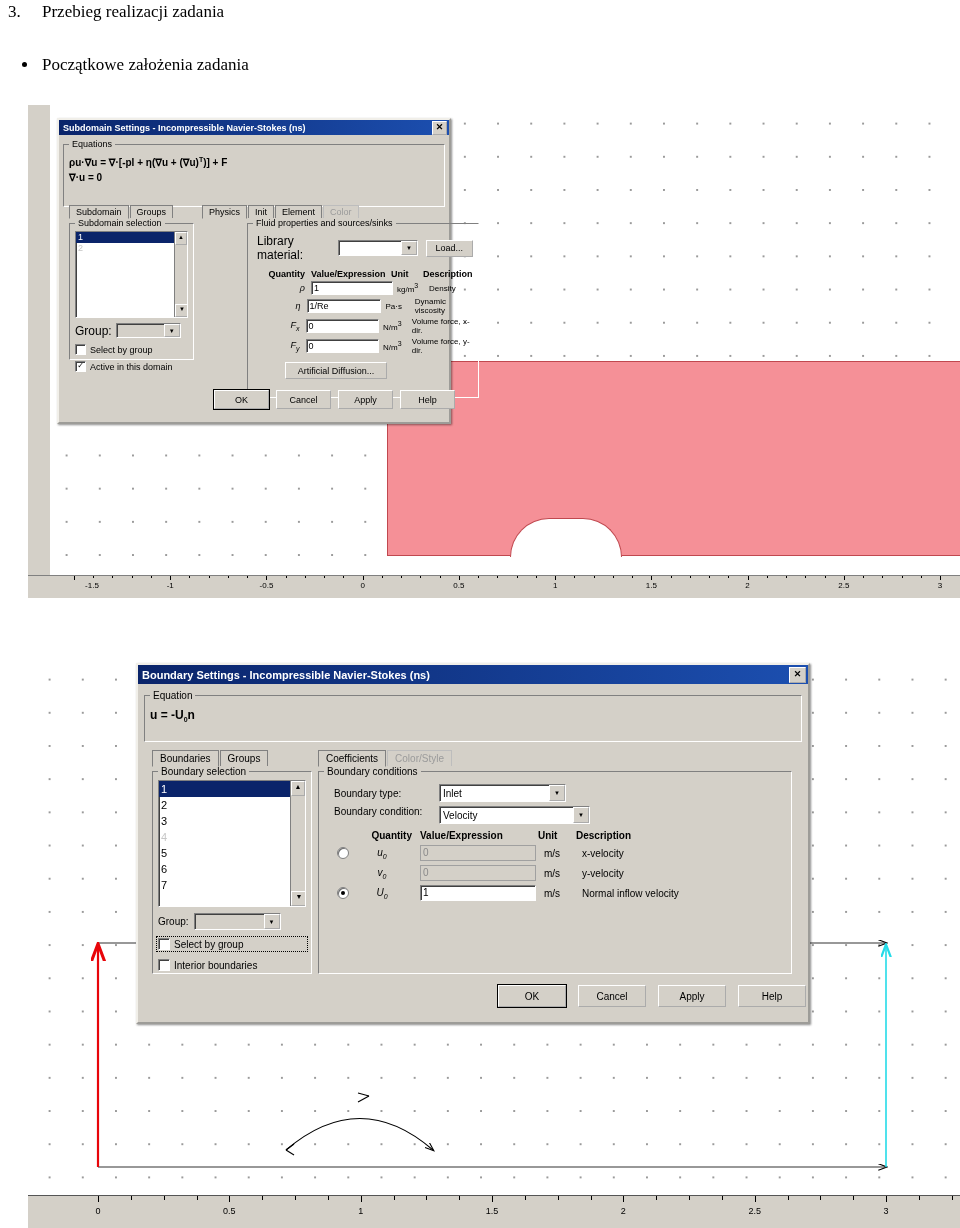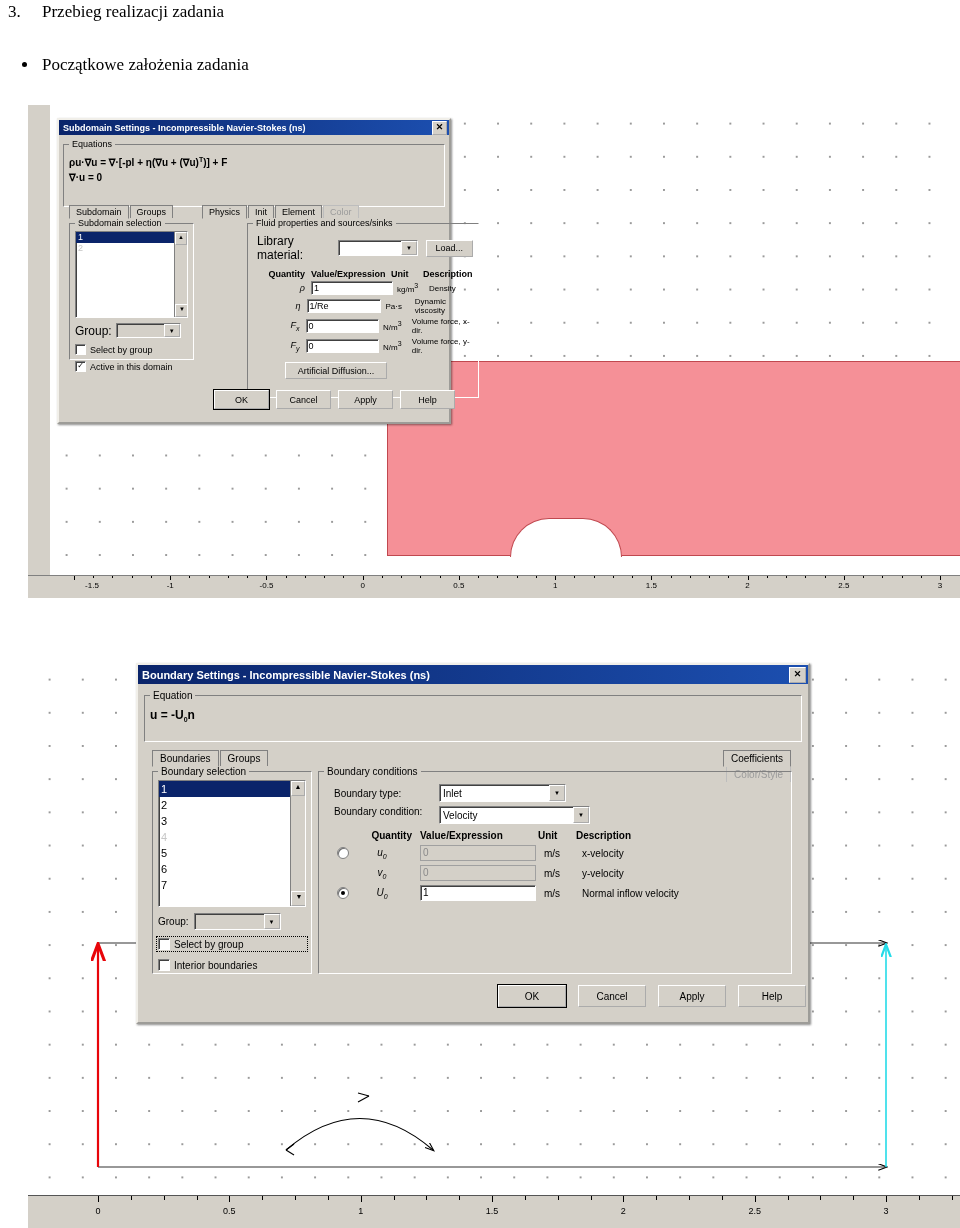--- a/index.html
+++ b/index.html
@@ -466,21 +466,21 @@
           <span>Select by group</span>
         </div>
         <div class="chk" style="margin-top:9px;font-size:10px;">
           <span class="chkbox" style="width:10px;height:10px;"></span>
           <span>Interior boundaries</span>
         </div>
       </fieldset>
     </div>
 
     <div style="position:absolute;left:180px;top:84px;width:474px;">
-      <div class="tabs" style="height:17px;flex-direction:column;">
+      <div class="tabs" style="height:17px;">
         <div class="tab sel" style="font-size:10px;padding:2px 7px;">Coefficients</div>
         <div class="tab dis" style="font-size:10px;padding:2px 7px;">Color/Style</div>
       </div>
       <fieldset class="grp" style="height:198px;">
         <legend style="font-size:10px;">Boundary conditions</legend>
 
         <div style="display:flex;align-items:center;margin:4px 0 4px 10px;">
           <span class="lbl" style="font-size:10px;width:105px;">Boundary type:</span>
           <div class="combo" style="width:122px;height:16px;font-size:10px;">
             <span>Inlet</span>

